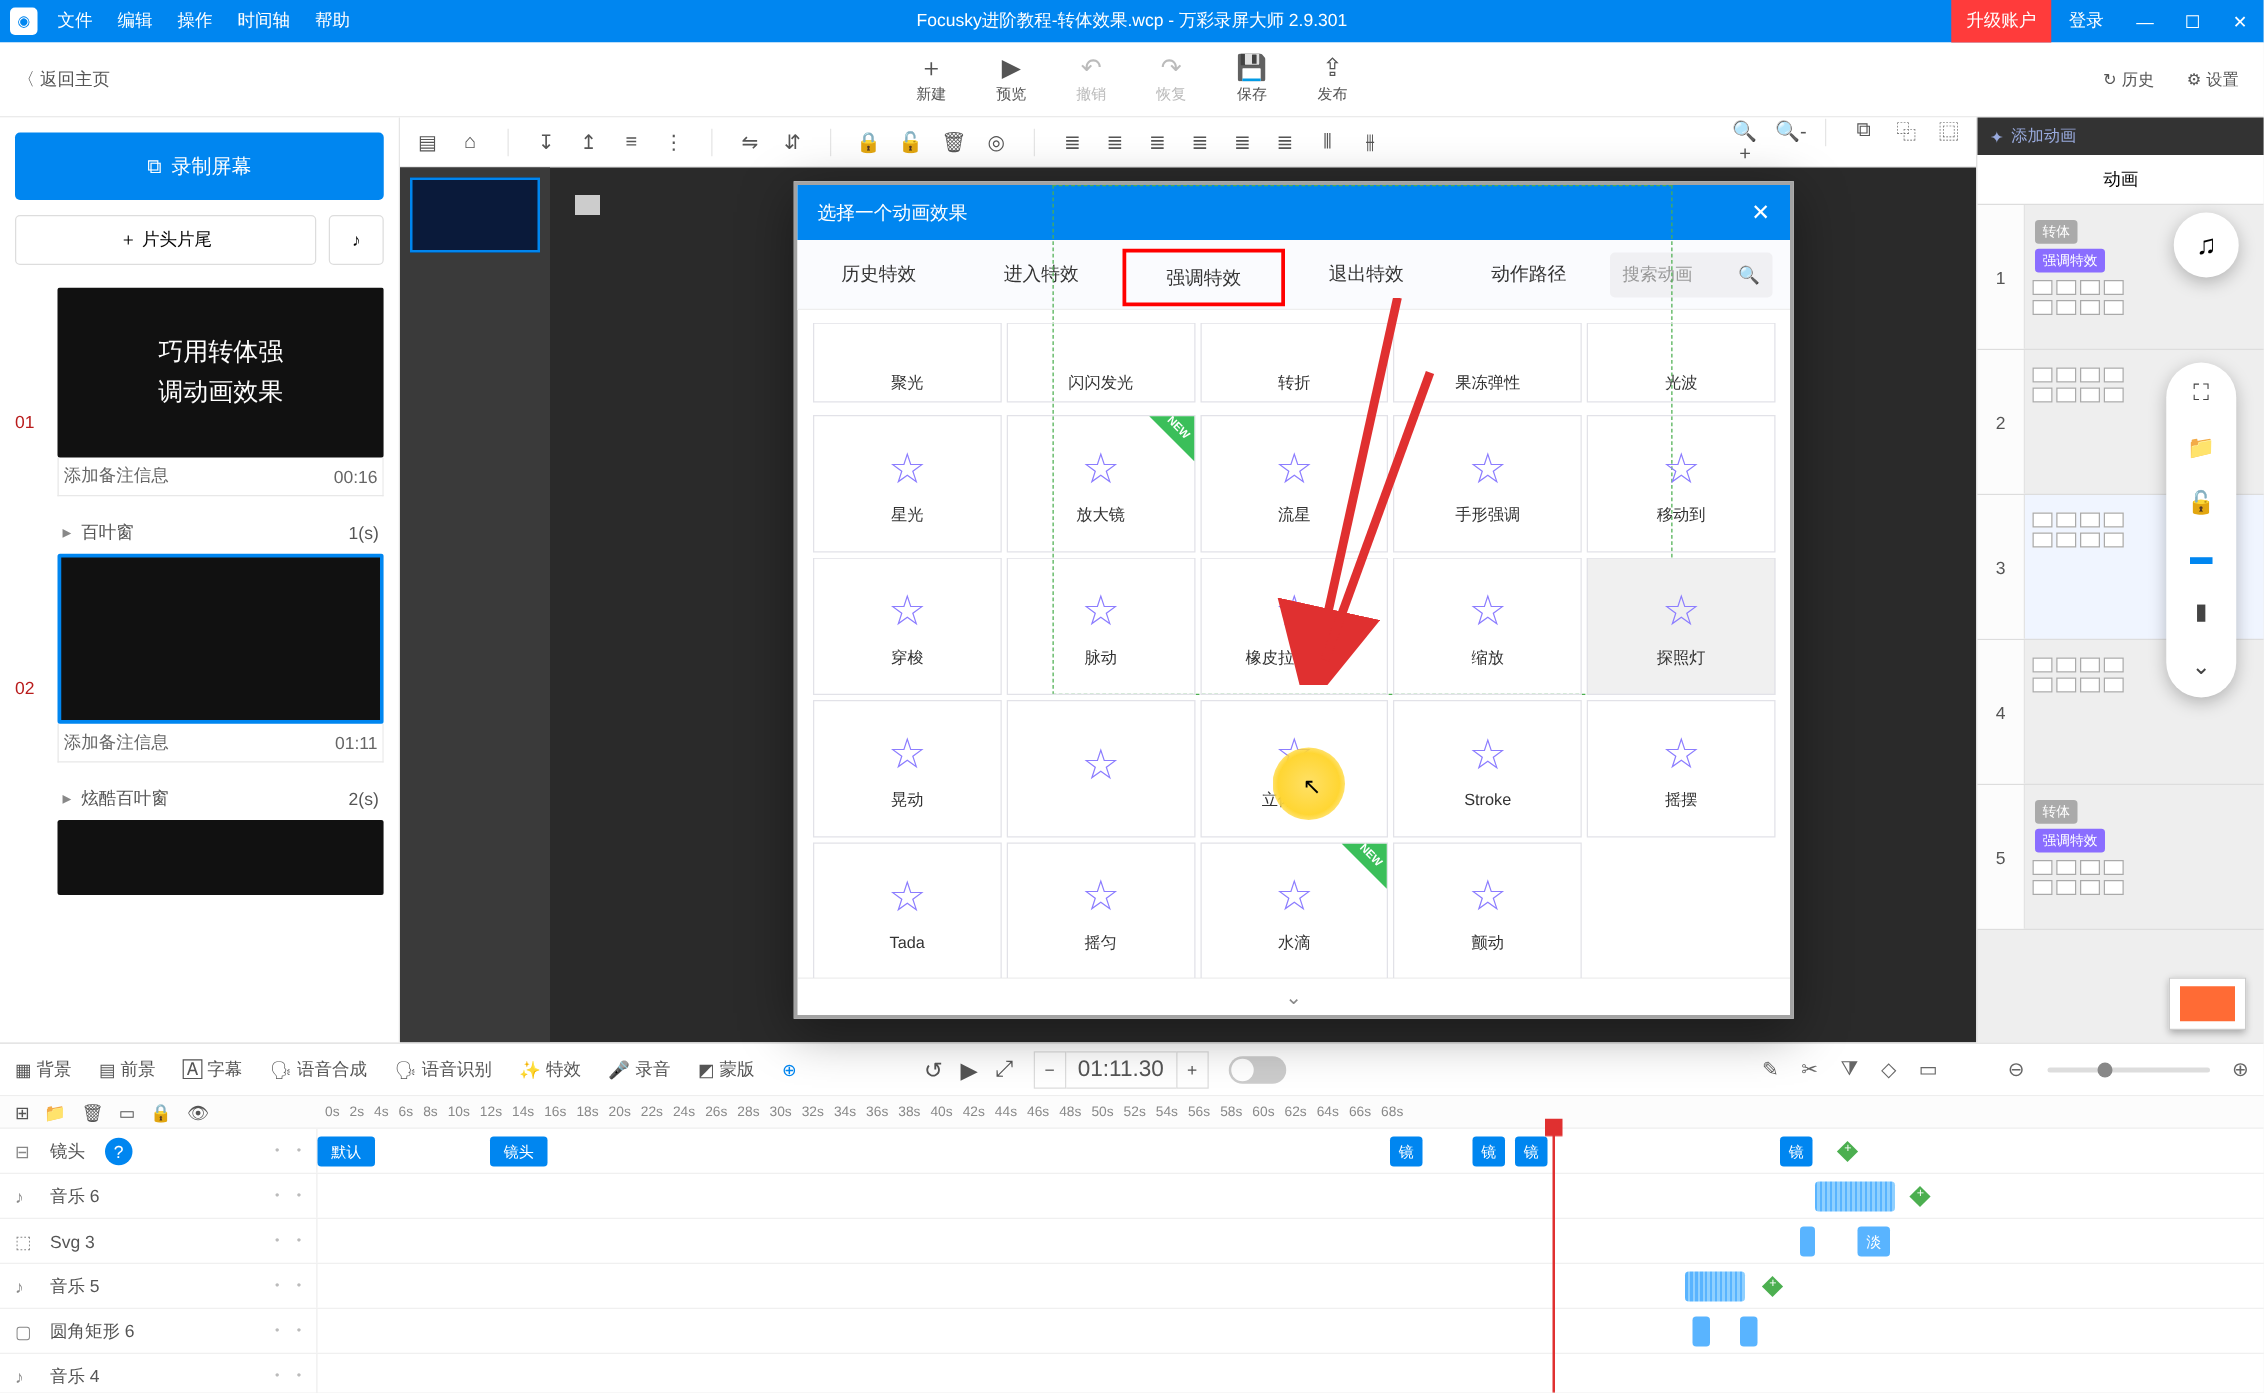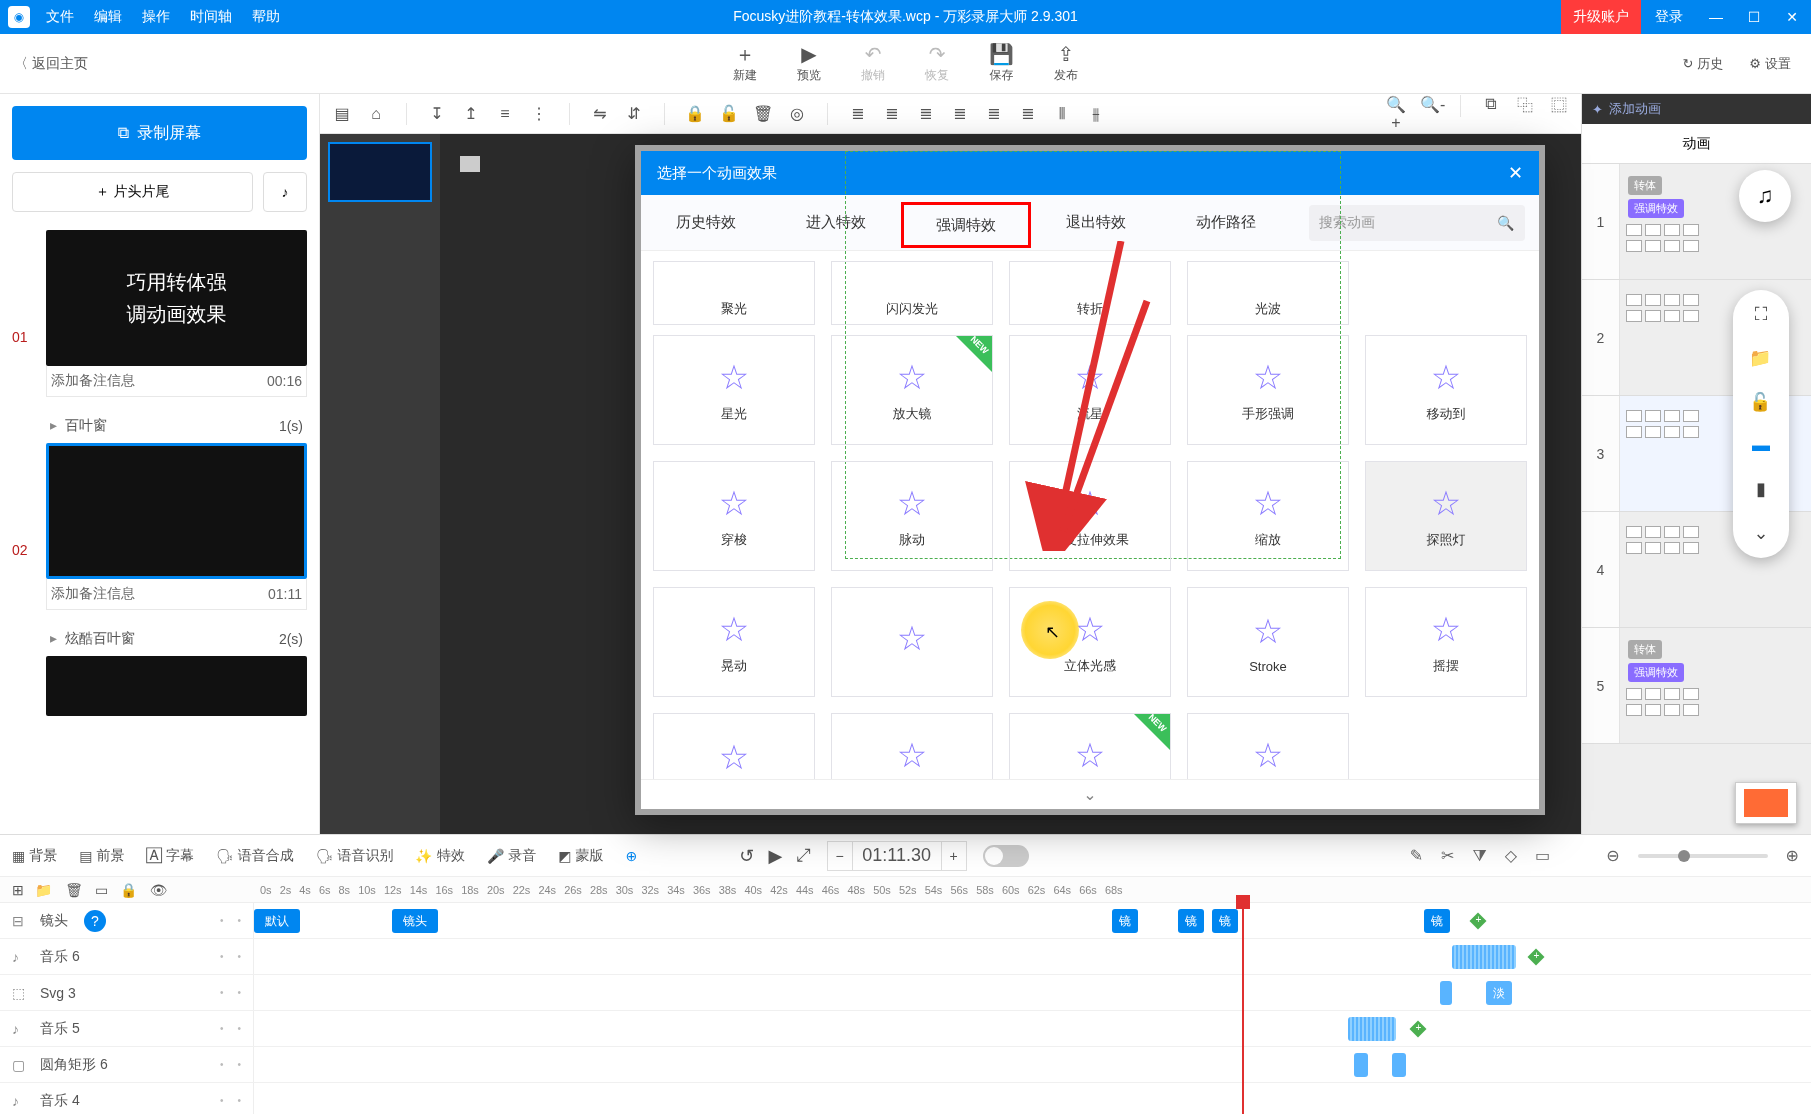--- a/index.html
+++ b/index.html
@@ -72,30 +72,30 @@
 
   
   .float-tools{position:absolute;right:22px;top:290px;width:56px;background:#fff;border-radius:28px;box-shadow:0 4px 14px rgba(0,0,0,0.25);padding:14px 0;display:flex;flex-direction:column;align-items:center;gap:22px;z-index:200;}
   .float-tools .ft{font-size:18px;color:#444;cursor:pointer;}
   .float-tools .ft.blue{color:#0086f0;}
 
   
   .musicbtn{position:absolute;right:20px;top:170px;width:52px;height:52px;border-radius:50%;background:#fff;box-shadow:0 4px 14px rgba(0,0,0,0.25);display:flex;align-items:center;justify-content:center;font-size:22px;z-index:200;}
 
   
-  .dialog{position:absolute;left:635px;top:145px;width:910px;height:670px;background:#fff;box-shadow:0 10px 40px rgba(0,0,0,0.4);z-index:300;border:6px solid #a3a3a3;}
+  .dialog{position:absolute;left:635px;top:145px;width:800px;height:670px;background:#fff;box-shadow:0 10px 40px rgba(0,0,0,0.4);z-index:300;border:3px solid #a3a3a3;}
   .dlg-head{height:44px;background:#0086f0;color:#fff;display:flex;align-items:center;padding:0 16px;font-size:15px;}
   .dlg-head .close{margin-left:auto;cursor:pointer;font-size:18px;}
   .dlg-tabs{height:56px;display:flex;align-items:center;border-bottom:1px solid #eee;background:#fafbfe;}
   .dlg-tabs .tab{flex:0 0 130px;text-align:center;font-size:15px;color:#333;cursor:pointer;height:56px;display:flex;align-items:center;justify-content:center;}
   .dlg-tabs .tab.hl{border:3px solid #f00;height:46px;margin-top:5px;}
   .dlg-tabs .search{margin-left:auto;margin-right:14px;background:#f0f0f3;height:36px;width:216px;border-radius:4px;display:flex;align-items:center;padding:0 10px;color:#999;font-size:14px;}
   .dlg-tabs .search .sico{margin-left:auto;}
   .dlg-body{padding:10px 12px;height:calc(100% - 100px - 30px);overflow:auto;}
-  .grid{display:grid;grid-template-columns:repeat(5,1fr);gap:16px;}
+  .grid{display:grid;grid-template-columns:repeat(5,1fr);gap:4px;}
   .cell{border:1px solid #e2e2e8;height:110px;display:flex;flex-direction:column;align-items:center;justify-content:center;gap:8px;cursor:pointer;position:relative;}
   .cell.half{height:64px;justify-content:flex-end;padding-bottom:6px;}
   .cell .ic{font-size:34px;color:#8c7dff;}
   .cell .lbl{font-size:13px;color:#333;}
   .badge-new{position:absolute;top:0;right:0;width:0;height:0;border-left:36px solid transparent;border-top:36px solid #3bbf5a;}
   .badge-new::after{content:"NEW";position:absolute;top:-32px;right:2px;transform:rotate(45deg);font-size:9px;color:#fff;font-weight:bold;}
   .dlg-foot{height:30px;display:flex;align-items:center;justify-content:center;border-top:1px solid #eee;color:#888;cursor:pointer;}
   .dashed-sel{position:absolute;border:1px dashed #4caf50;pointer-events:none;}
 
   
@@ -448,20 +448,23 @@
     <div class="dashed-sel" style="left:204px;top:0;width:496px;height:408px;"></div>
     <div class="grid" id="row0" style="margin-bottom:10px;">
         <div class="cell half">
           <div class="lbl">聚光</div>
         </div>
         <div class="cell half">
           <div class="lbl">闪闪发光</div>
         </div>
         <div class="cell half">
           <div class="lbl">转折</div>
+        </div>
+        <div class="cell half">
+          <div class="lbl">果冻弹性</div>
         </div>
         <div class="cell half">
           <div class="lbl">光波</div>
         </div>
       </div>
     <div class="grid" id="dlggrid">
         <div class="cell">
           <div class="ic">☆</div>
           <div class="lbl">星光</div>
         </div>

